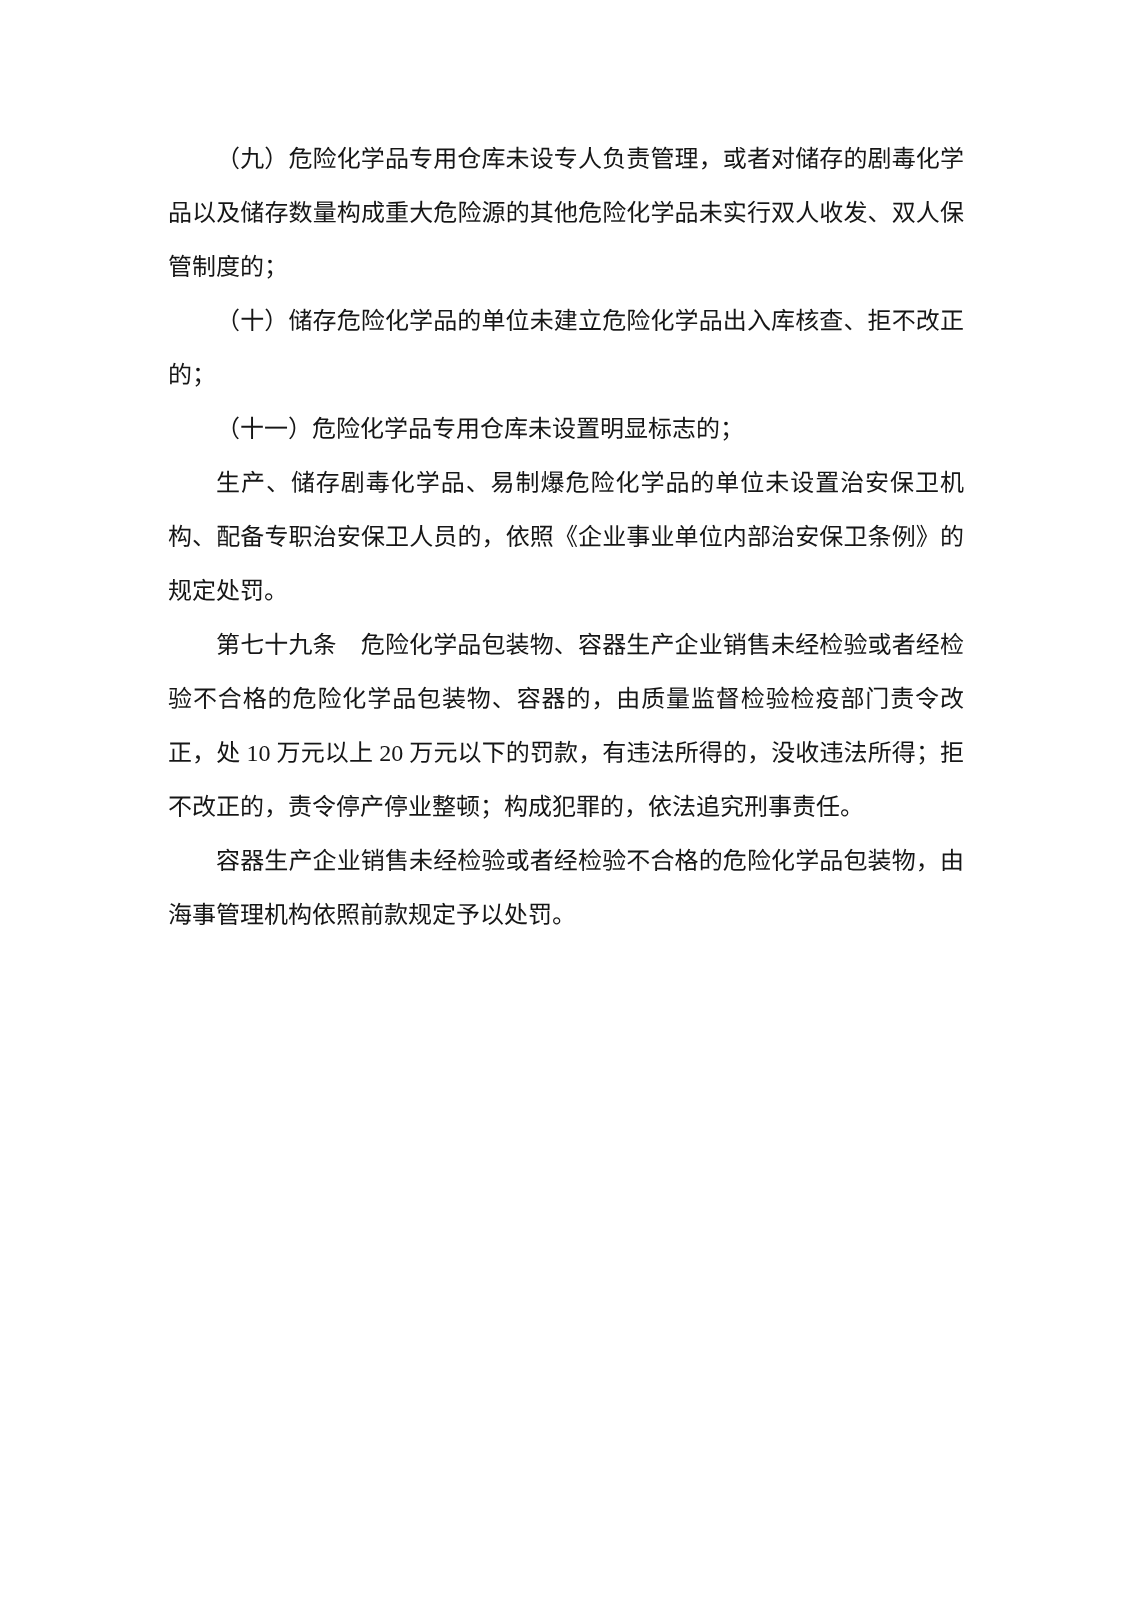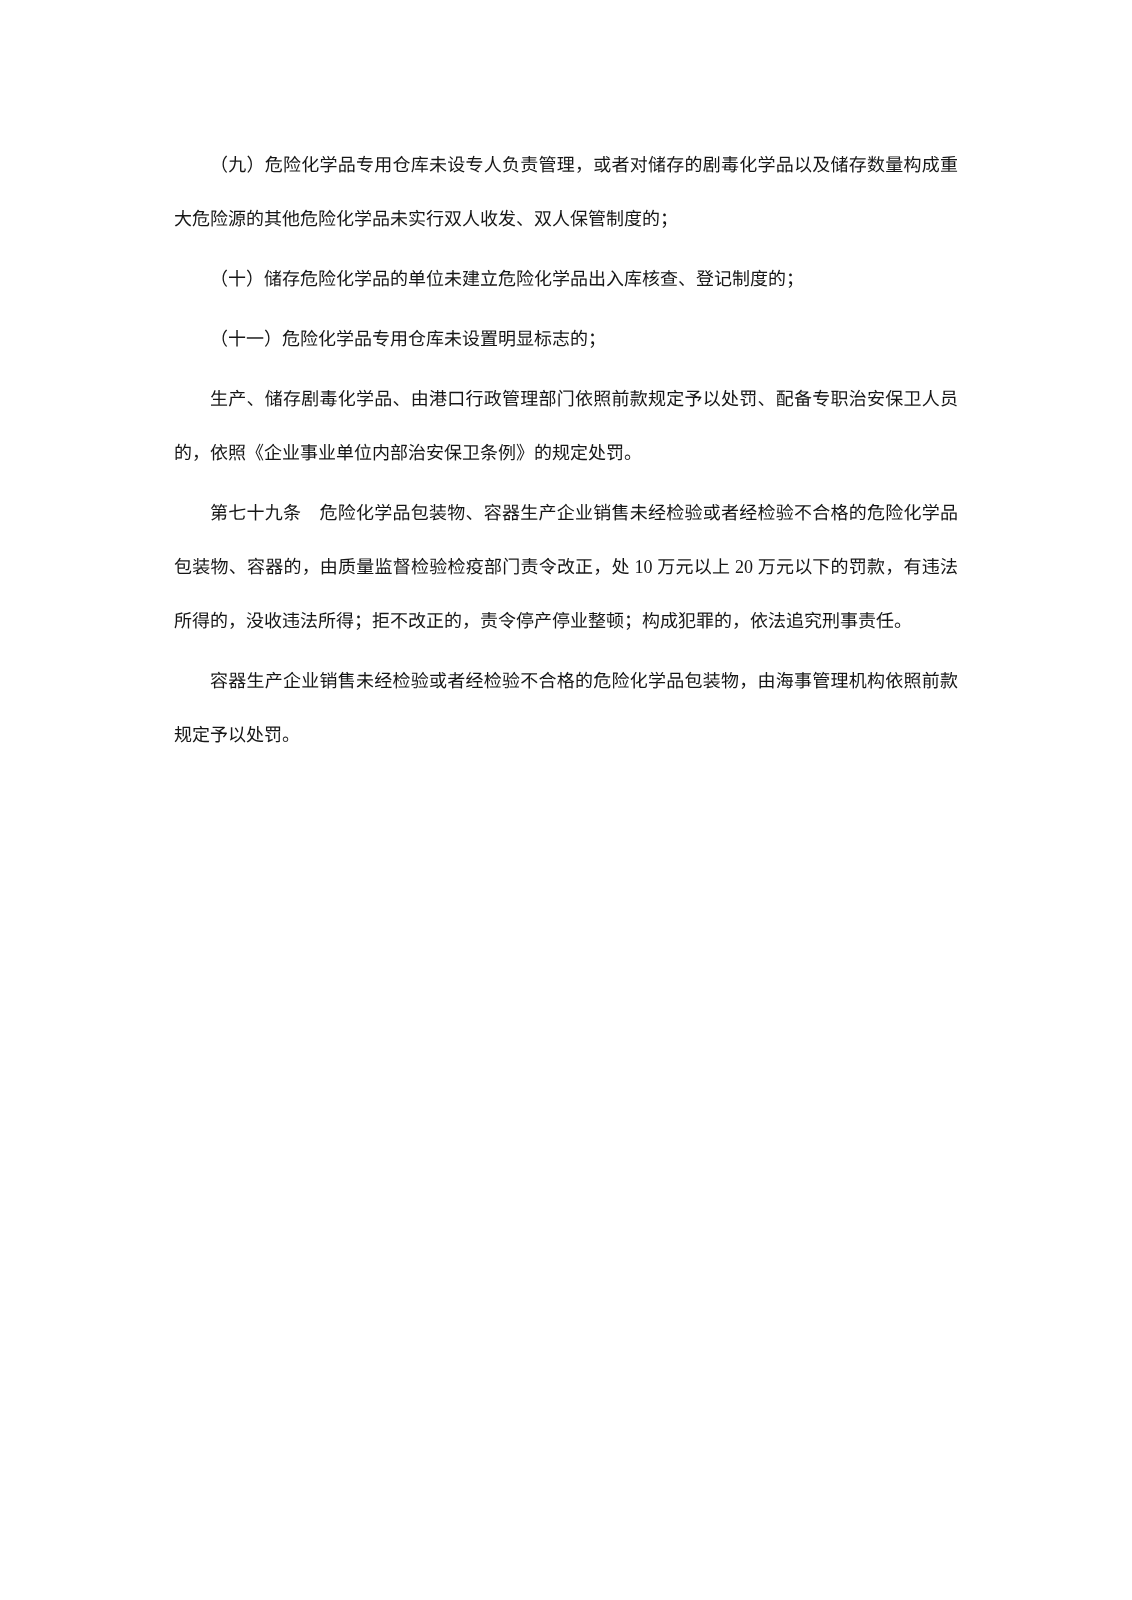--- a/index.html
+++ b/index.html
@@ -15,36 +15,36 @@
   .page {
     box-sizing: border-box;
     width: 1132px;
     height: 1600px;
     padding: 132px 168px 0 168px;
     background: #ffffff;
     color: #161616;
     overflow: hidden;
   }
   .doc p {
-    margin: 6px;
-    font-size: 18px;
+    margin: 0;
+    font-size: 24px;
     line-height: 54px;
     text-align: justify;
     text-indent: 2em;
     word-break: break-all;
   }
   .doc .article-no {
     font-weight: normal;
   }
 </style>
 </head>
 <body>
 
 <div class="page">
   <div class="doc">
       <p>（九）危险化学品专用仓库未设专人负责管理，或者对储存的剧毒化学品以及储存数量构成重大危险源的其他危险化学品未实行双人收发、双人保管制度的；</p>
-      <p>（十）储存危险化学品的单位未建立危险化学品出入库核查、登记制度的；</p>
+      <p>（十）储存危险化学品的单位未建立危险化学品出入库核查、拒不改正的；</p>
       <p>（十一）危险化学品专用仓库未设置明显标志的；</p>
-      <p>生产、储存剧毒化学品、由港口行政管理部门依照前款规定予以处罚、配备专职治安保卫人员的，依照《企业事业单位内部治安保卫条例》的规定处罚。</p>
+      <p>生产、储存剧毒化学品、易制爆危险化学品的单位未设置治安保卫机构、配备专职治安保卫人员的，依照《企业事业单位内部治安保卫条例》的规定处罚。</p>
       <p><strong class="article-no">第七十九条</strong>　危险化学品包装物、容器生产企业销售未经检验或者经检验不合格的危险化学品包装物、容器的，由质量监督检验检疫部门责令改正，处 10 万元以上 20 万元以下的罚款，有违法所得的，没收违法所得；拒不改正的，责令停产停业整顿；构成犯罪的，依法追究刑事责任。</p>
       <p>容器生产企业销售未经检验或者经检验不合格的危险化学品包装物，由海事管理机构依照前款规定予以处罚。</p>
     </div>
 </div>
 
 </body></html>

